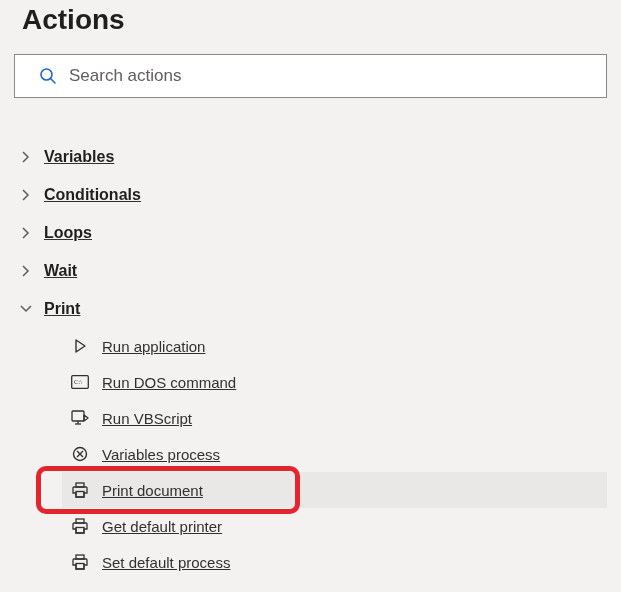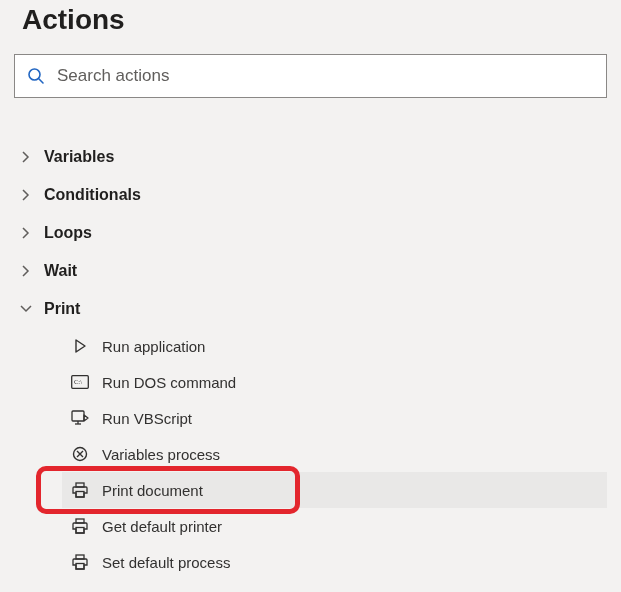--- a/index.html
+++ b/index.html
@@ -19,42 +19,42 @@
       font-weight: 700;
       padding: 4px 8px 18px 8px;
       color: #201f1e;
     }
     .search-wrap {
       border: 1px solid #8a8886;
       background: #ffffff;
       display: flex;
       align-items: center;
       height: 44px;
-      padding: 0 10px;
+      padding: 0 22px;
       margin-bottom: 40px;
     }
     .search-icon {
       width: 22px;
       height: 22px;
       display: flex;
       align-items: center;
       justify-content: center;
       margin-right: 10px;
     }
     .search-input {
       border: none;
       outline: none;
       font-size: 17px;
       color: #605e5c;
       flex: 1;
       background: transparent;
       font-family: inherit;
     }
     .search-input::placeholder { color: #605e5c; }
-    .tree { padding-left: 0; }
+    .tree { padding-left: 0; text-decoration: underline; }
     .group-row {
       display: flex;
       align-items: center;
       gap: 10px;
       height: 38px;
       padding-left: 4px;
       cursor: pointer;
     }
     .chevron {
       width: 16px; height: 16px;

